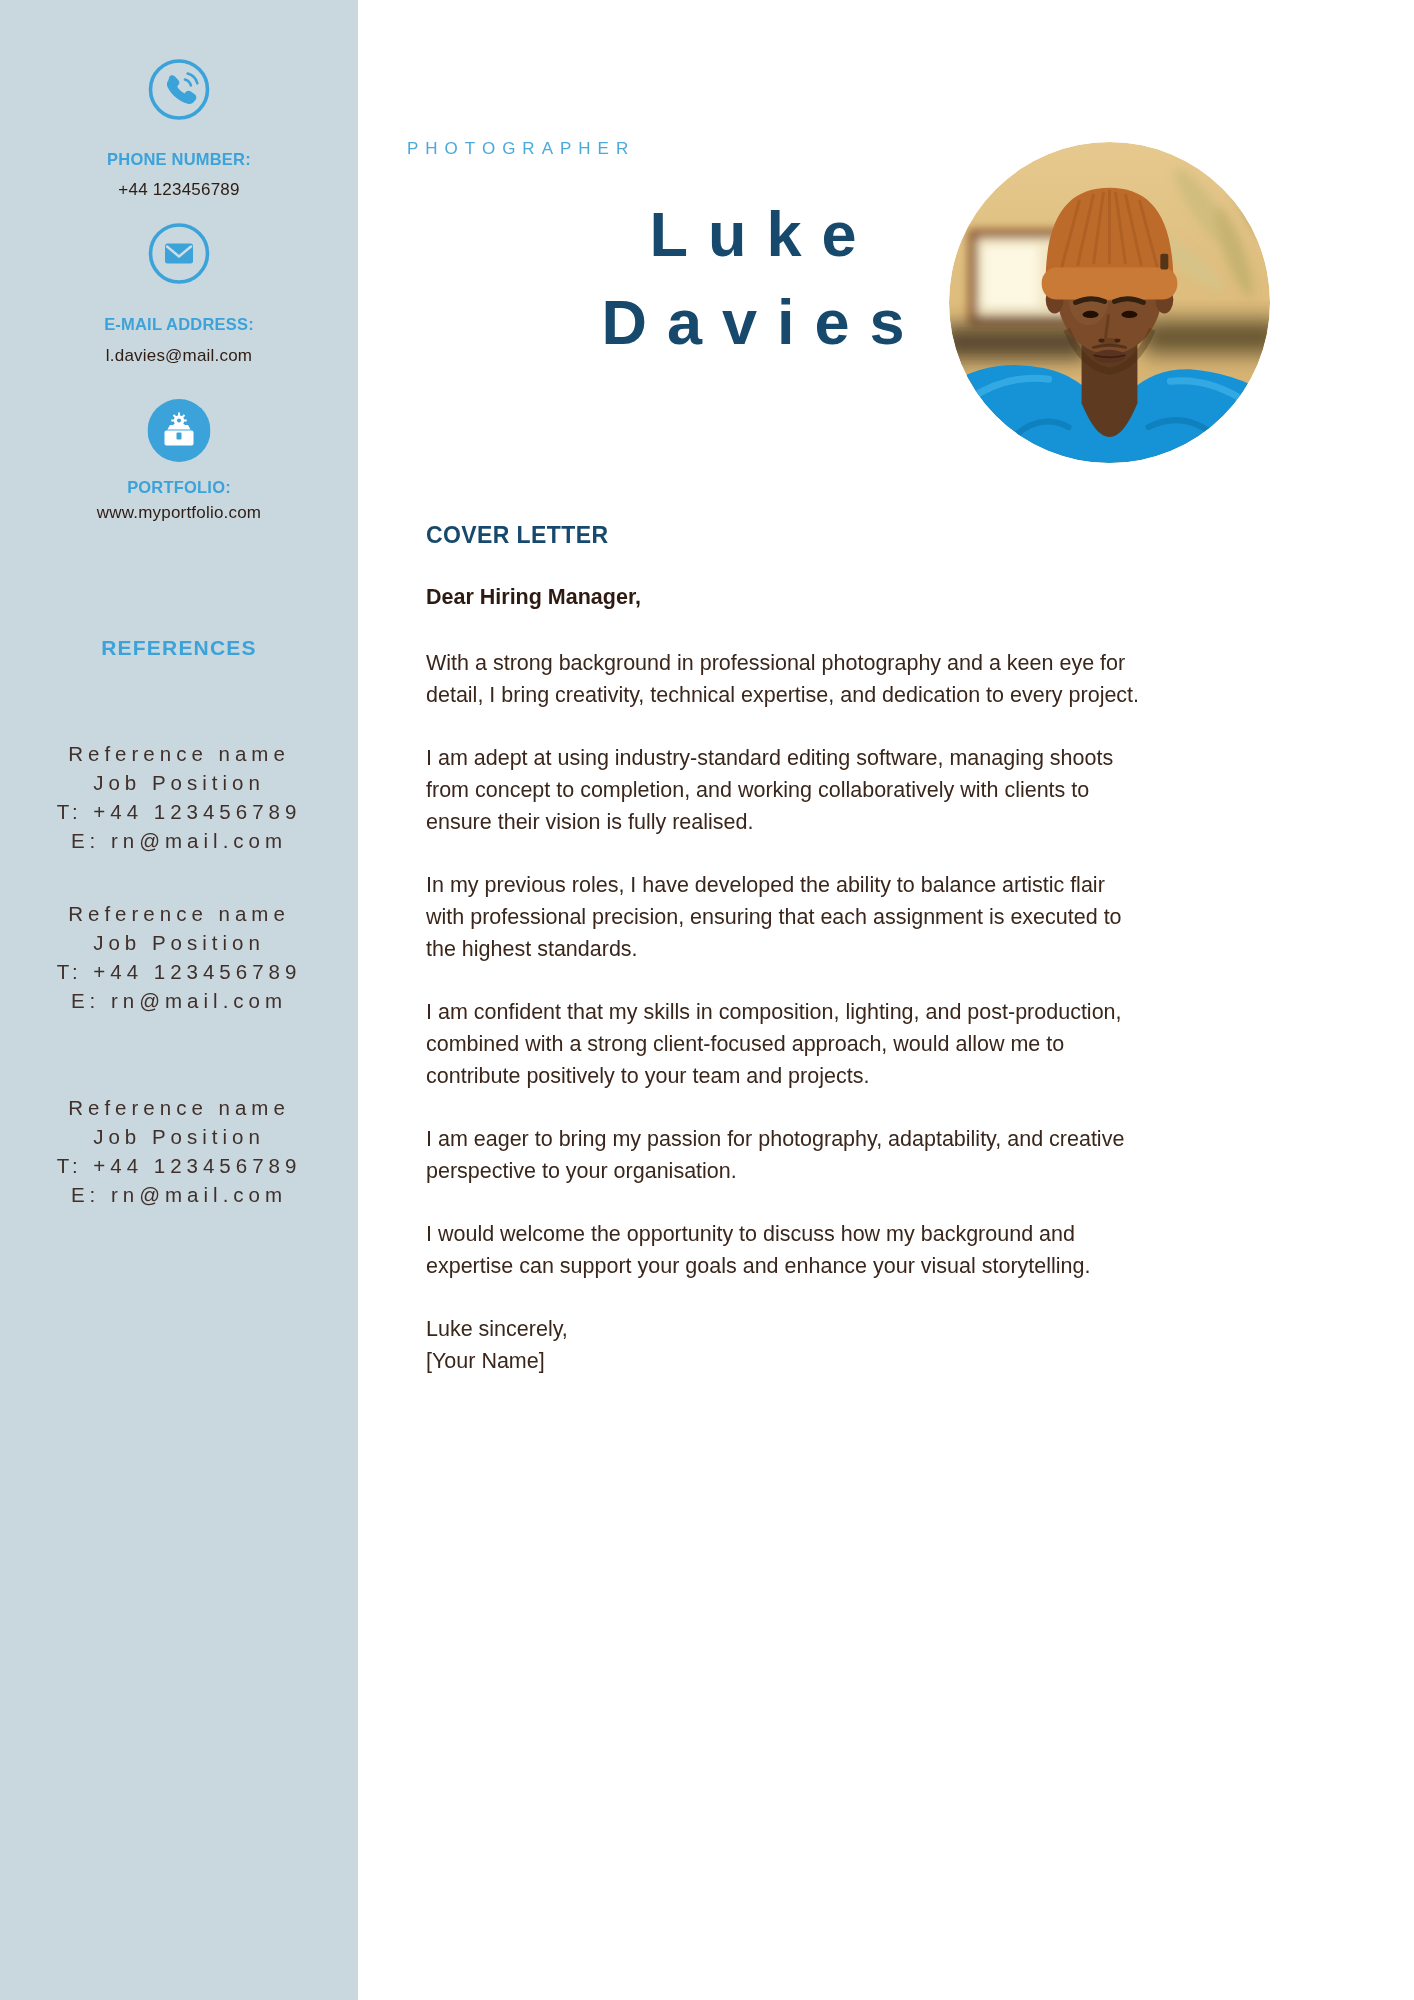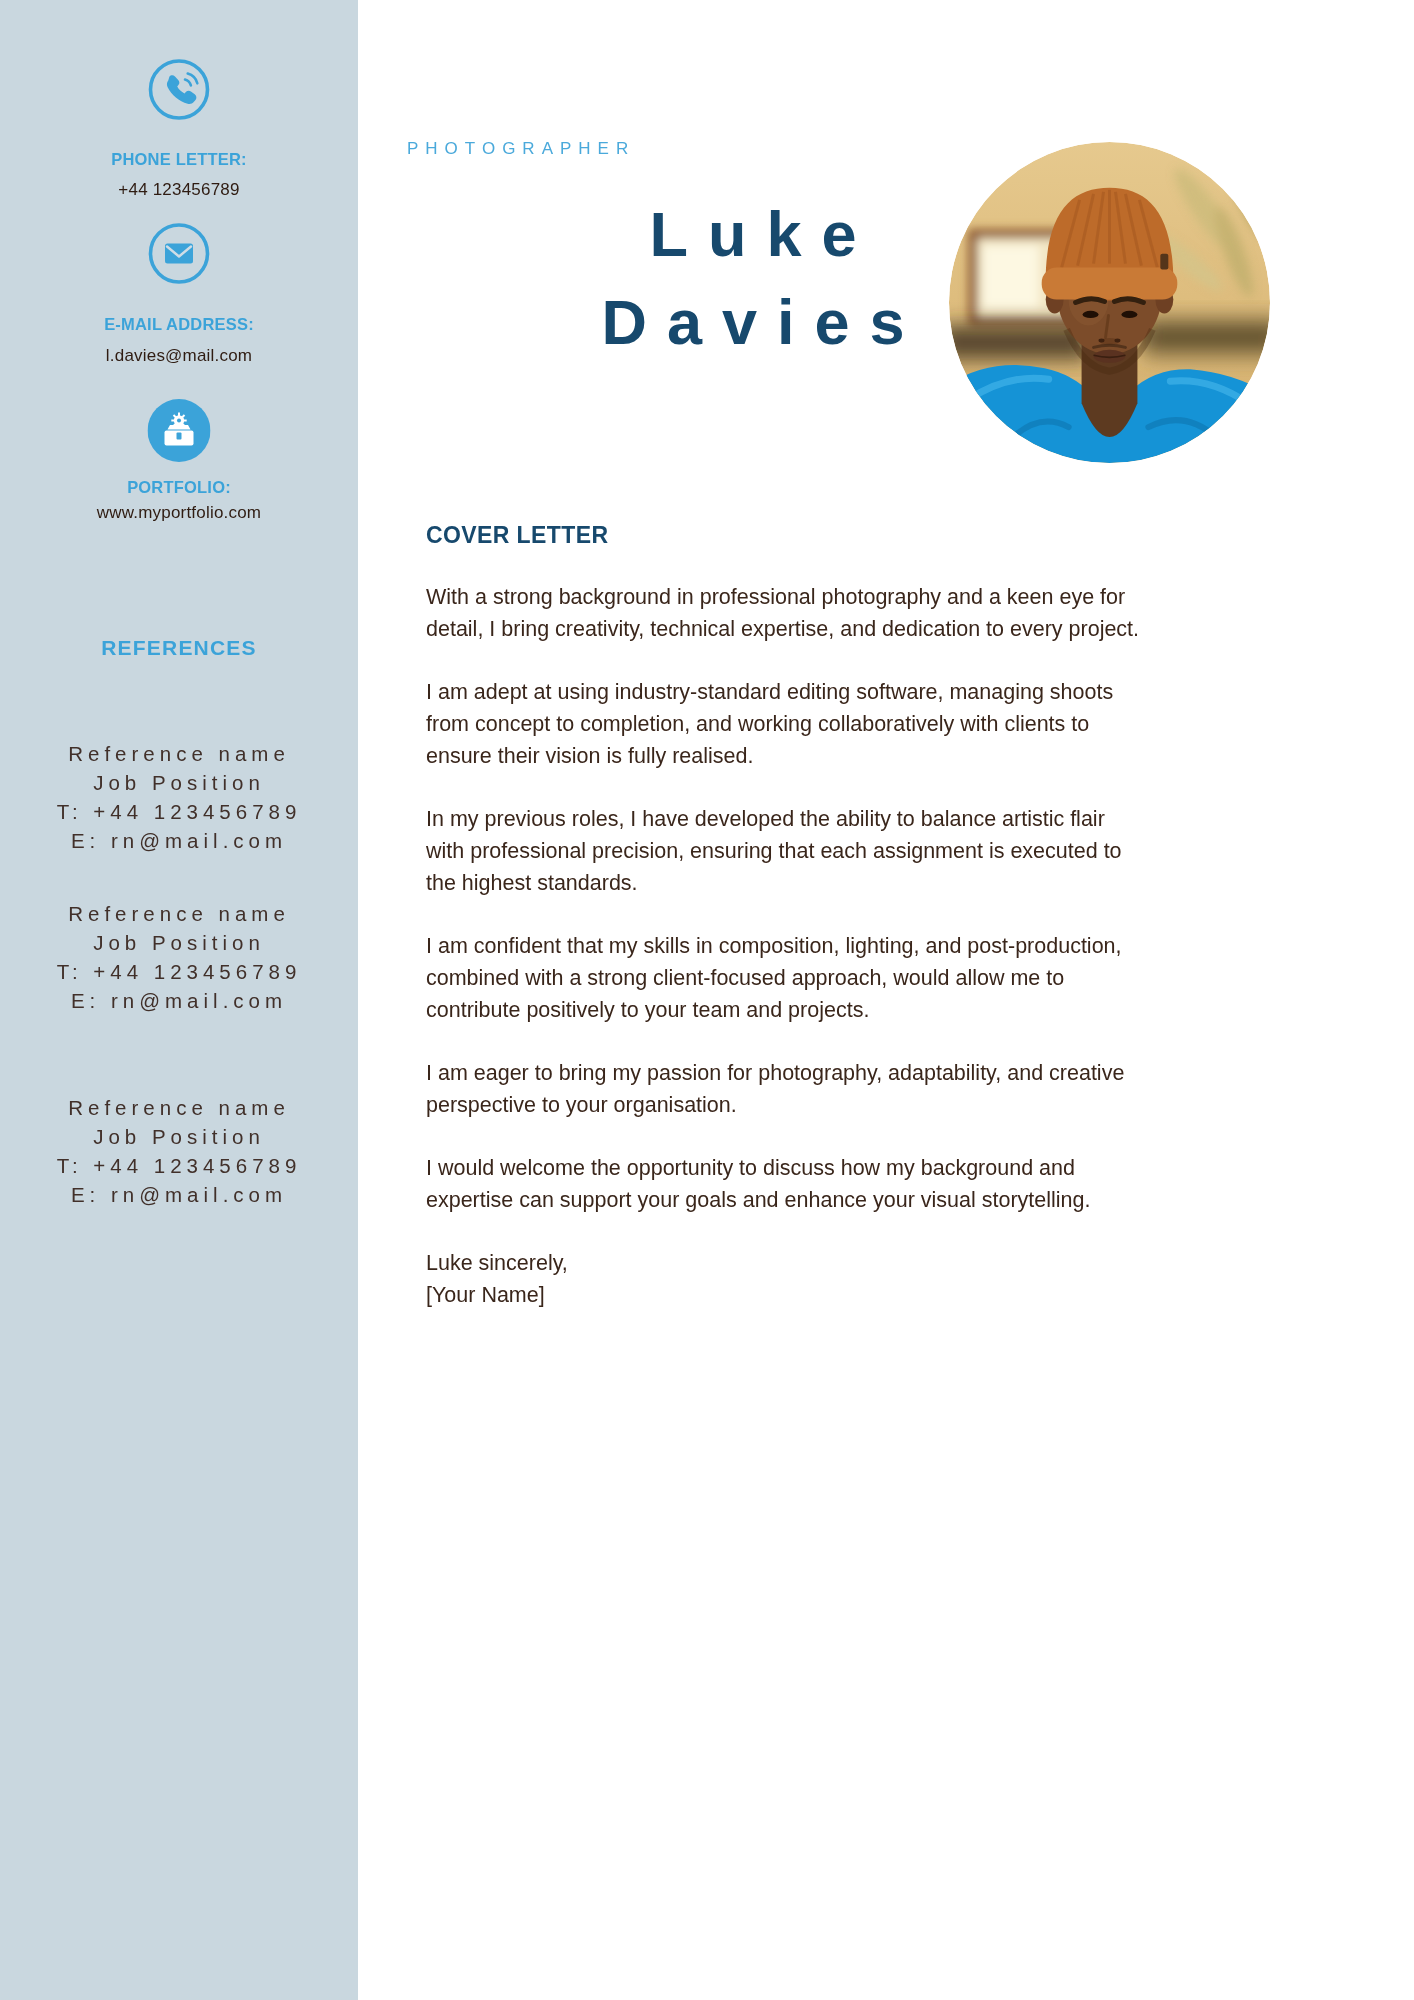--- a/index.html
+++ b/index.html
@@ -40,21 +40,21 @@
   <div class="sidebar">
 
     <div class="icon-badge" style="top:58px">
       <svg width="63" height="63" viewBox="0 0 63 63">
         <circle cx="31.5" cy="31.5" r="28.5" fill="none" stroke="#3ba3d9" stroke-width="3.6"></circle>
         <path d="M23.2 17.8c1.6-1.6 4.2-1.4 5.6.4l2.9 3.7c1.2 1.5 1.1 3.6-.2 5l-1.5 1.6c1.3 3.2 3.6 5.8 6.5 7.5l1.7-1.4c1.4-1.2 3.5-1.2 4.9.1l3.5 3.2c1.7 1.5 1.8 4.1.2 5.7l-1.8 1.8c-1.7 1.7-4.2 2.2-6.4 1.3-8.4-3.5-15.1-10.3-18.3-18.8-.8-2.2-.3-4.7 1.4-6.4z" fill="#3ba3d9" transform="rotate(-6 31 31)"></path>
         <path d="M37.5 21.5c2.9.8 5.1 3 5.9 5.9" fill="none" stroke="#3ba3d9" stroke-width="2.6" stroke-linecap="round"></path>
         <path d="M40.2 15.6c4.7 1.3 8.4 5 9.6 9.7" fill="none" stroke="#3ba3d9" stroke-width="2.6" stroke-linecap="round"></path>
       </svg>
     </div>
-    <div class="side-abs side-label" style="top:150px">PHONE LETTER:</div>
+    <div class="side-abs side-label" style="top:150px">PHONE NUMBER:</div>
     <div class="side-abs side-value" style="top:180px">+44 123456789</div>
 
     <div class="icon-badge" style="top:222px">
       <svg width="63" height="63" viewBox="0 0 63 63">
         <circle cx="31.5" cy="31.5" r="28.5" fill="none" stroke="#3ba3d9" stroke-width="3.6"></circle>
         <rect x="17.5" y="21.5" width="28" height="20" rx="2.5" fill="#3ba3d9"></rect>
         <path d="M19.5 24.5 L31.5 34.5 L43.5 24.5" fill="none" stroke="#cfdde6" stroke-width="2.4" stroke-linecap="round" stroke-linejoin="round"></path>
       </svg>
     </div>
     <div class="side-abs side-label" style="top:315px">E-MAIL ADDRESS:</div>
@@ -187,20 +187,21 @@
         <path d="M145 214 Q161 218 177 214" fill="none" stroke="#3a1f10" stroke-width="1.6"></path>
 
         <path d="M118 188 Q134 226 161 230 Q188 226 204 188" fill="none" stroke="#44280f" stroke-width="7" opacity=".35"></path>
       </g>
     </svg>
   </div>
 
   <div class="letter-title">COVER LETTER</div>
 
   <div class="letter-body">
+    <div class="salutation">Dear Hiring Manager,</div>
     <p>With a strong background in professional photography and a keen eye for
 detail, I bring creativity, technical expertise, and dedication to every project.</p>
     <p>I am adept at using industry-standard editing software, managing shoots
 from concept to completion, and working collaboratively with clients to
 ensure their vision is fully realised.</p>
     <p>In my previous roles, I have developed the ability to balance artistic flair
 with professional precision, ensuring that each assignment is executed to
 the highest standards.</p>
     <p>I am confident that my skills in composition, lighting, and post-production,
 combined with a strong client-focused approach, would allow me to

